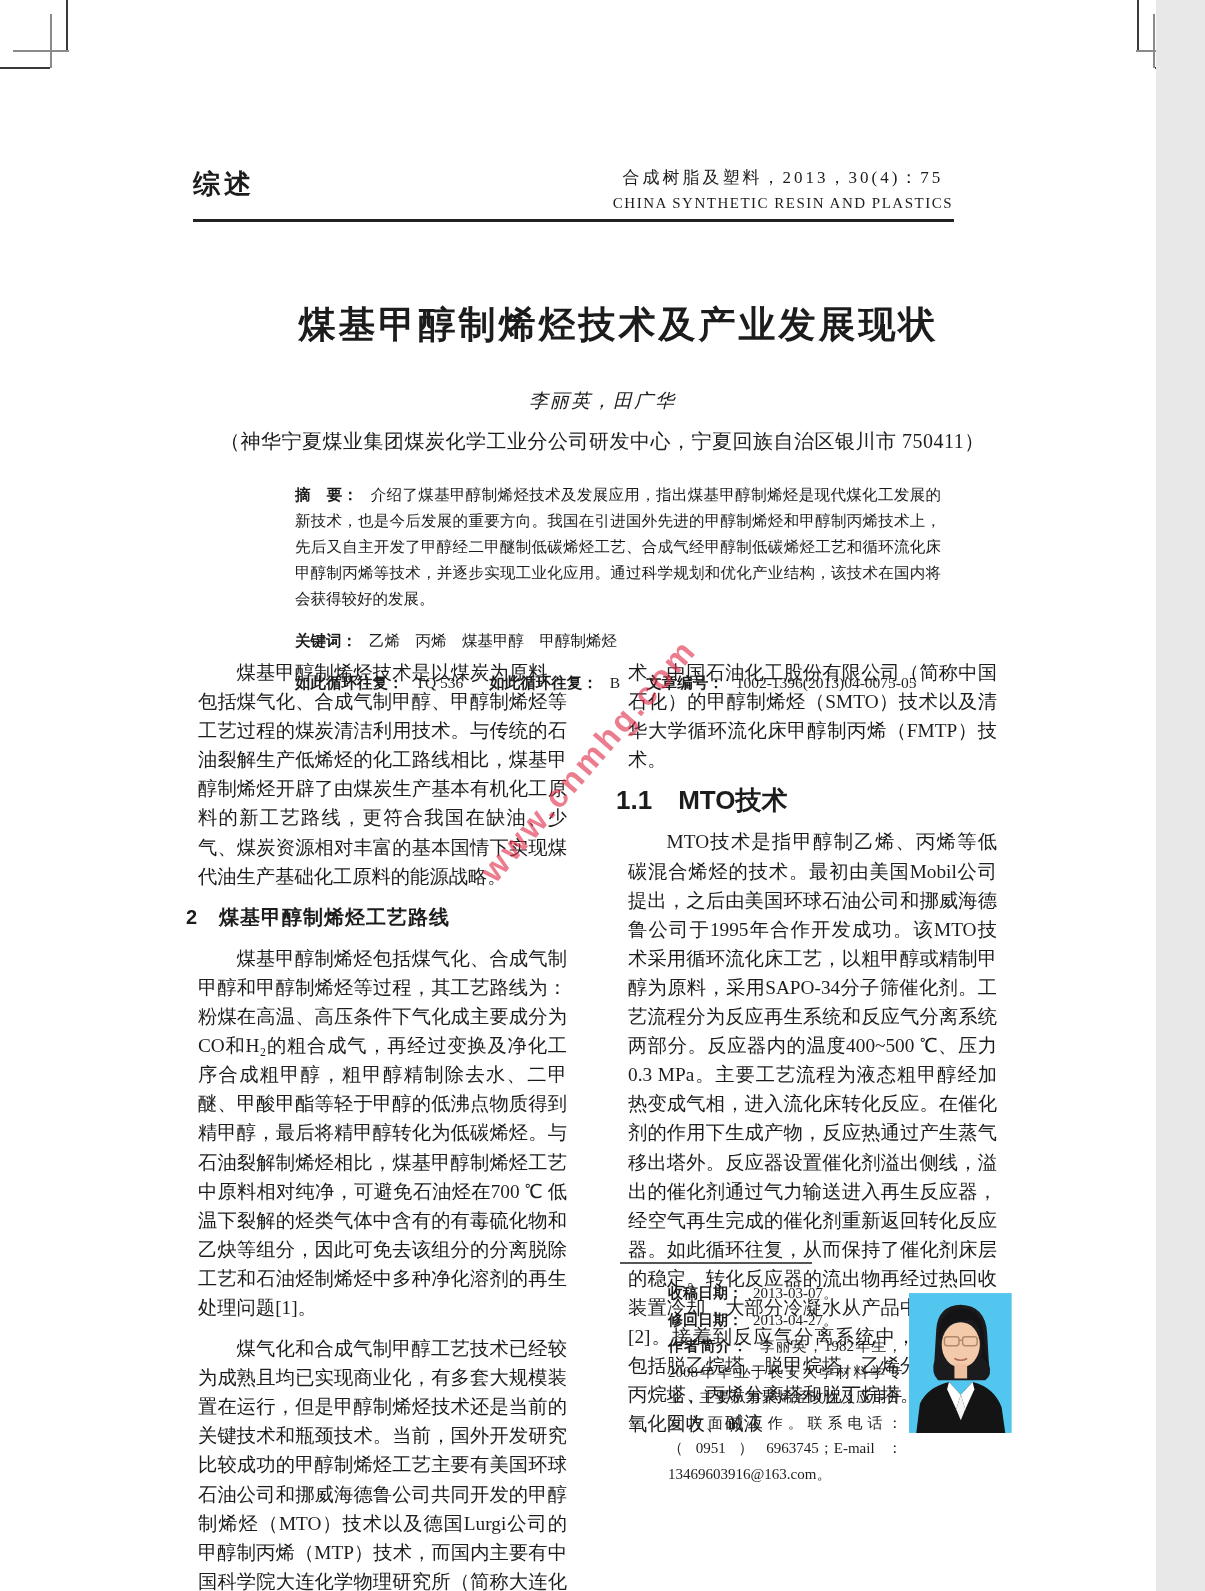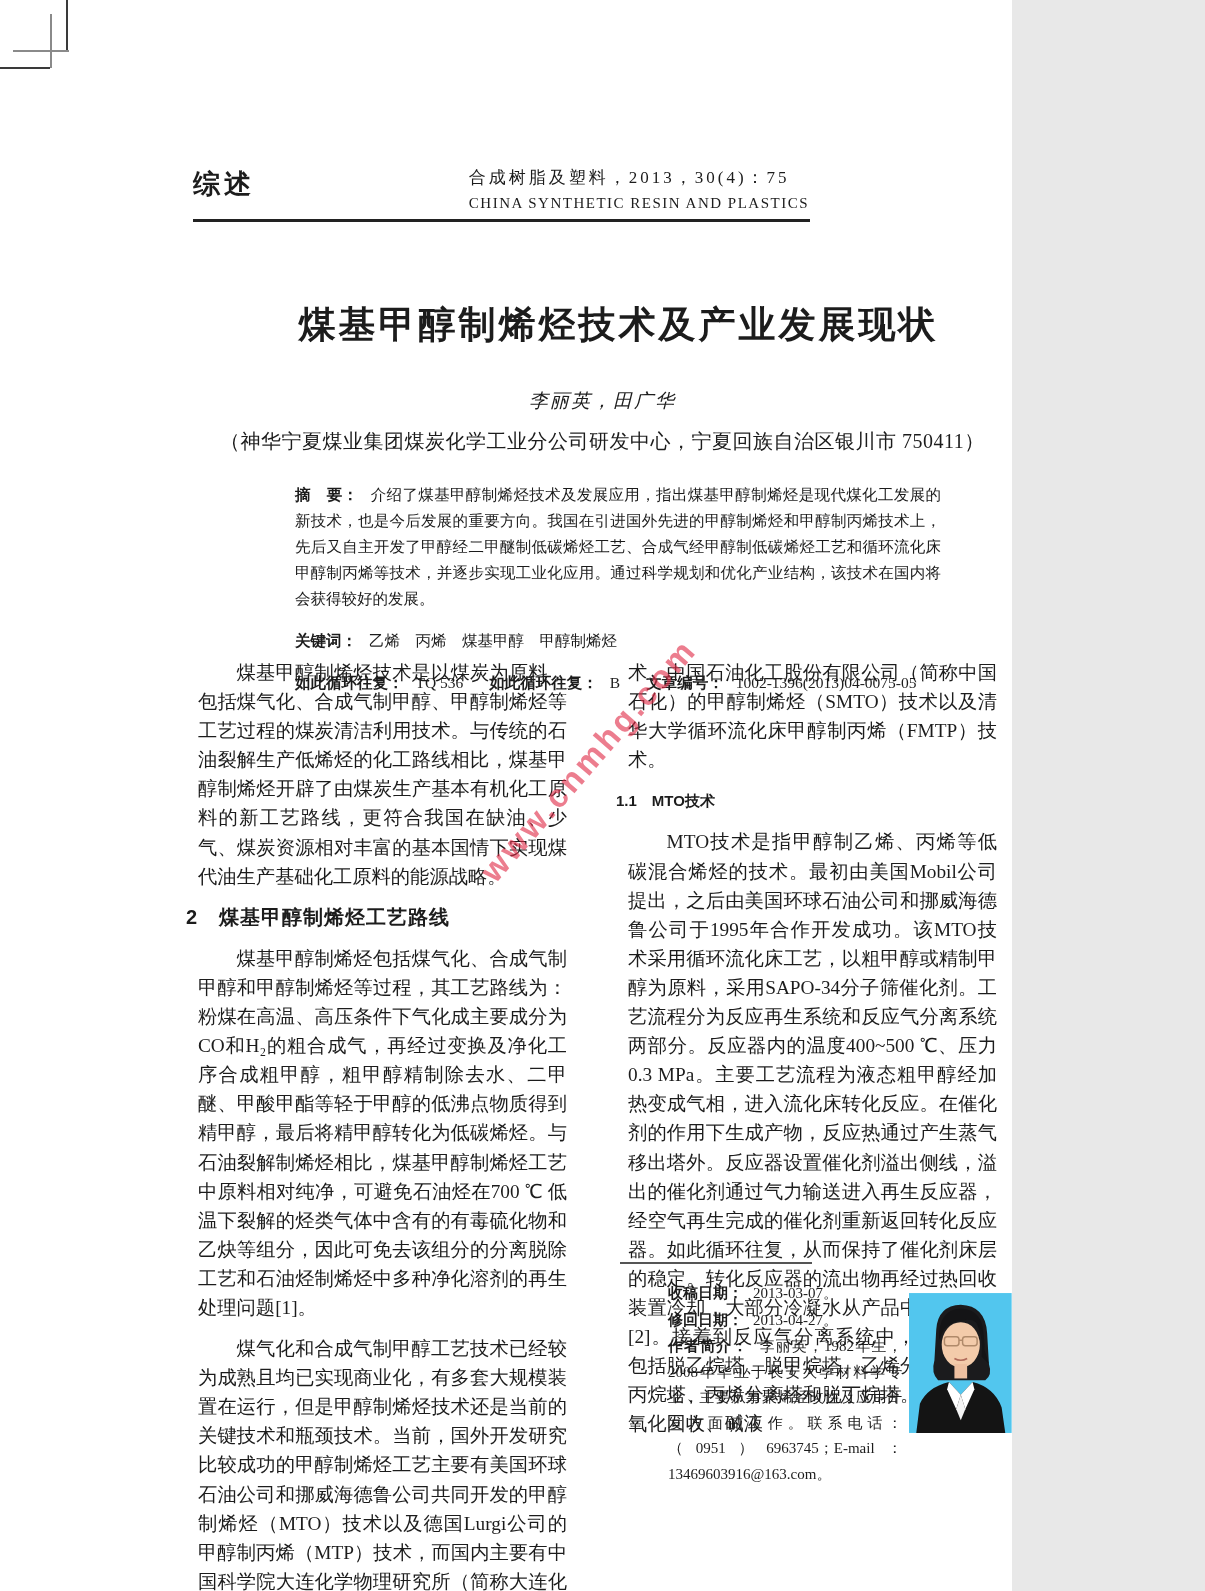--- a/index.html
+++ b/index.html
@@ -1,25 +1,25 @@
 <!DOCTYPE html>
 <html><head>
 <meta charset="utf-8">
 <style>
   html,body{margin:0;padding:0;background:#e8e8e8;}
   .page{
-    position:relative;width:1012px;height:1591px;background:#ffffff;
+    position:relative;width:1156px;height:1591px;background:#ffffff;
     font-family:"Liberation Serif", serif;color:#1c1c1c;overflow:hidden;
   }
   
   .mark{position:absolute;background:#3a3a3a;}
   .mark.gray{background:#8a8a8a;}
   
   .section-label{position:absolute;left:193px;top:166px;font-size:27px;letter-spacing:4px;font-weight:600;}
-  .journal-block{position:absolute;right:203px;top:166px;text-align:left;}
+  .journal-block{position:absolute;right:203px;top:166px;text-align:center;}
   .journal-cn{font-size:17px;letter-spacing:3px;}
   .journal-en{font-size:15px;letter-spacing:1.5px;margin-top:6px;}
   .header-rule{position:absolute;left:193px;right:202px;top:219px;height:2.5px;background:#222;}
   
   .title{position:absolute;left:16px;width:1205px;top:300px;text-align:center;
     font-size:37px;font-weight:700;letter-spacing:3px;font-family:Liberation Serif, serif;}
   .authors{position:absolute;left:0;width:1205px;top:388px;text-align:center;
     font-size:19px;font-style:italic;letter-spacing:2px;}
   .affiliation{position:absolute;left:0;width:1205px;top:428px;text-align:center;font-size:20px;letter-spacing:0.5px;}
   
@@ -31,21 +31,21 @@
   .meta .gap{display:inline-block;width:26px;}
   .meta .sgap{display:inline-block;width:12px;}
   
   .col{position:absolute;top:646px;width:393px;font-size:19.3px;line-height:29.1px;text-align:justify;}
   .col-left{left:186px;}
   .col-right{left:616px;}
   .col p{margin:12px;text-indent:2em;}
   .col p.noindent{text-indent:0;}
   .col h2{margin:10px 0 8px 0;font-size:20px;font-weight:700;text-indent:0;
     font-family:"Liberation Sans",sans-serif;letter-spacing:1px;}
-  .col h3{margin:8px 0 6px 0;font-size:15px;font-weight:700;text-indent:0;
+  .col h3{margin:8px 0 6px 0;font-size:26px;font-weight:700;text-indent:0;
     font-family:"Liberation Sans",sans-serif;}
   
   .footnote{position:absolute;left:620px;top:1262px;width:392px;}
   .foot-rule{width:192px;height:2px;background:#555;}
   .foot-row{display:flex;margin-top:16px;}
   .foot-text{margin-left:48px;width:258px;font-size:15px;line-height:25.5px;}
   .foot-text p{margin:0;text-align:justify;}
   .foot-text .lbl{font-weight:700;font-family:"Liberation Sans",sans-serif;}
   .author-photo{width:113px;height:154px;margin-left:7px;margin-top:6px;display:block;}
   

